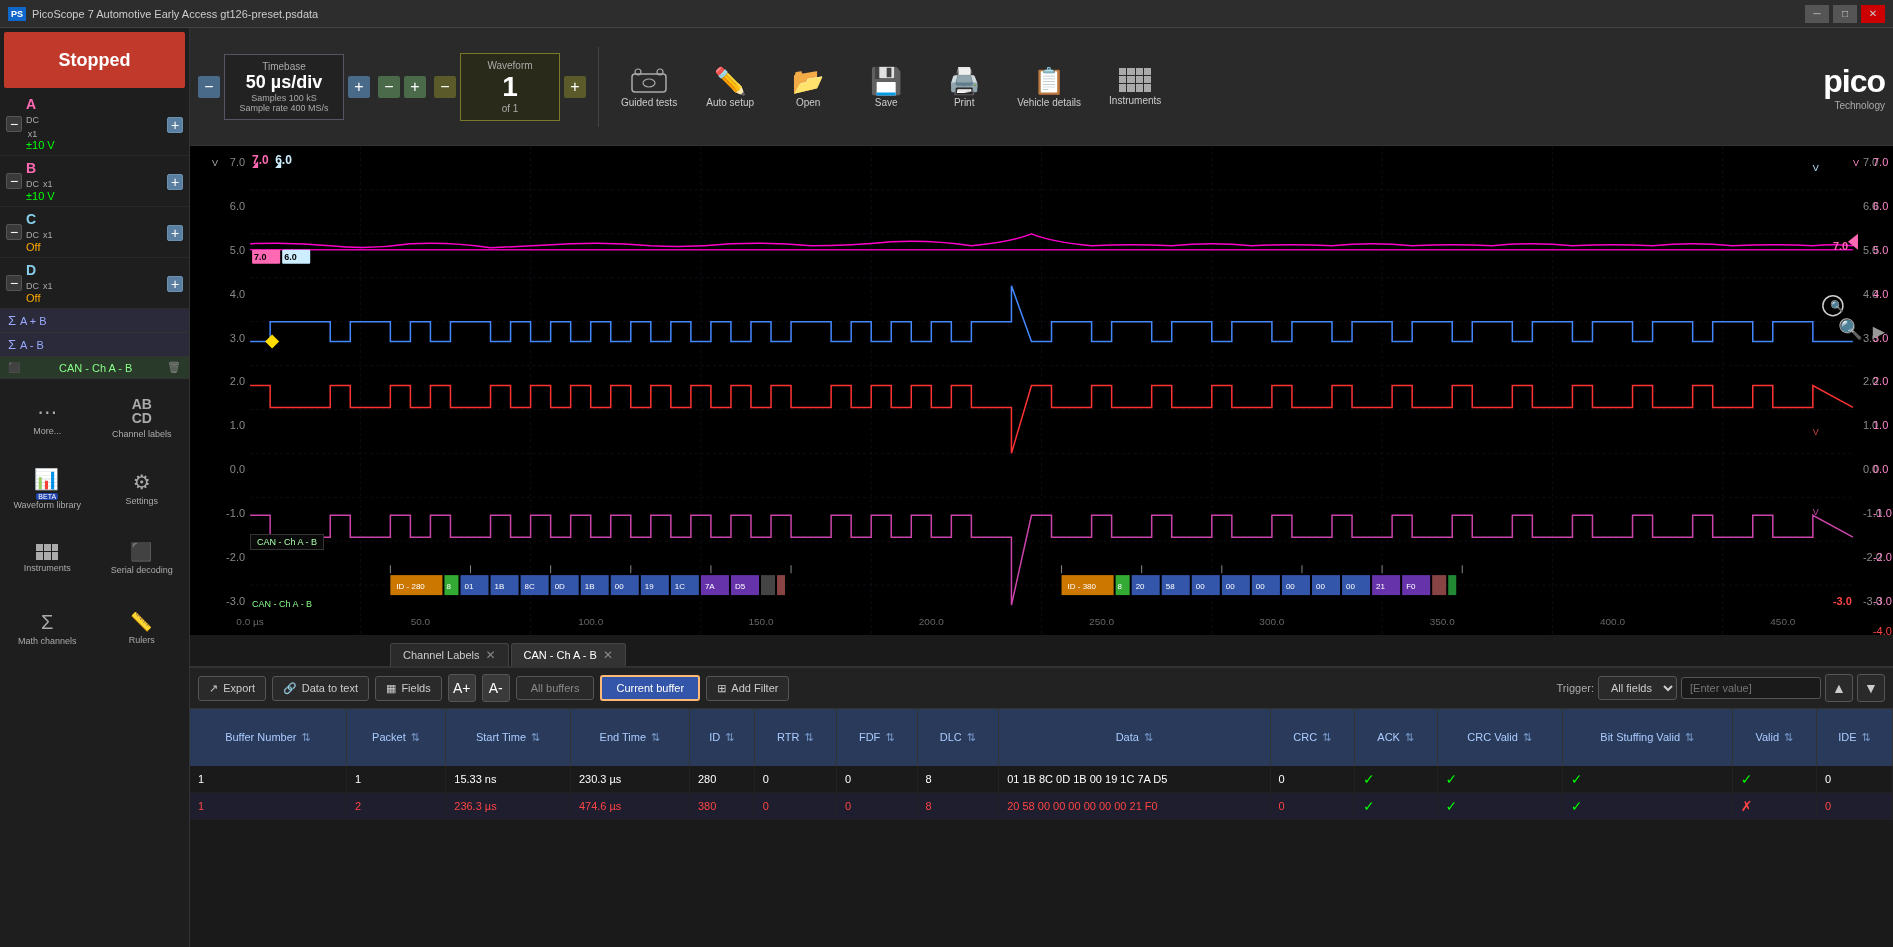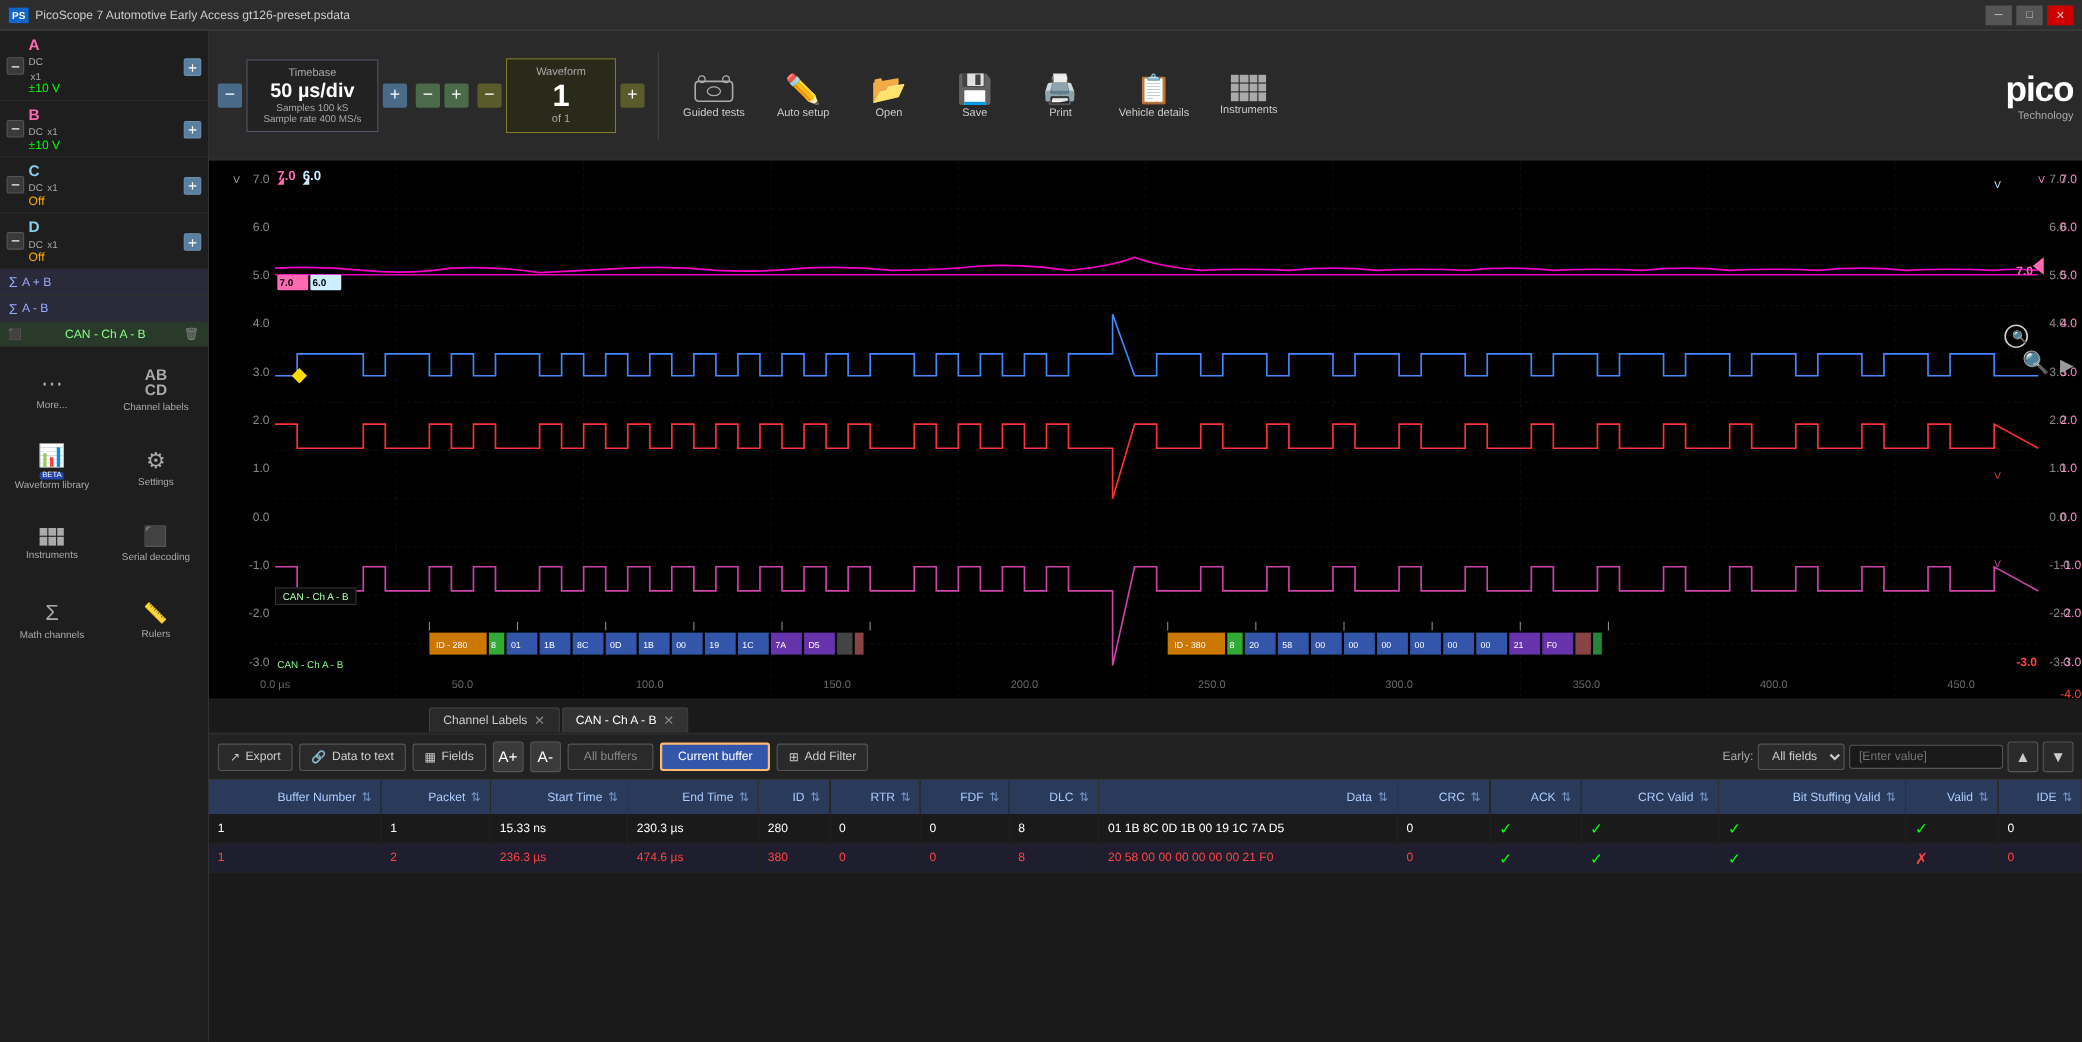--- a/index.html
+++ b/index.html
@@ -86,21 +86,21 @@
     .search-group { display: flex; align-items: center; gap: 4px; margin-left: auto; }
     .search-label { color: #aaa; font-size: 11px; }
     .search-select { background: #2a2a2a; border: 1px solid #555; color: #ccc; padding: 4px 8px; font-size: 11px; border-radius: 3px; }
     .search-input { background: #1a1a1a; border: 1px solid #555; color: #666; padding: 4px 8px; font-size: 11px; border-radius: 3px; width: 140px; }
     .nav-btn { background: #2a2a2a; border: 1px solid #555; color: #ccc; width: 28px; height: 28px; cursor: pointer; font-size: 14px; border-radius: 3px; display: flex; align-items: center; justify-content: center; }
 
     
     #data-table { flex: 1; overflow-y: auto; }
     table { width: 100%; border-collapse: collapse; font-size: 11px; }
     table thead { background: #2a3a5a; position: sticky; top: 0; }
-    table th { padding: 9px 8px; text-align: right; color: #aaccff; border-right: 1px solid #333; font-weight: normal; white-space: nowrap; }
+    table th { padding: 22px 8px; text-align: center; color: #aaccff; border-right: 1px solid #333; font-weight: normal; white-space: nowrap; }
     table th .sort-icon { color: #7799cc; margin-left: 2px; }
     table td { padding: 5px 8px; border-right: 1px solid #222; border-bottom: 1px solid #222; white-space: nowrap; }
     table tbody tr:nth-child(even) { background: #1e1e2e; }
     table tbody tr:nth-child(odd) { background: #1a1a1a; }
     table tbody tr.error-row td { color: #ff4444; }
     .check-mark { color: #00ff00; font-size: 14px; }
     .x-mark { color: #ff4444; font-size: 14px; }
 
     
     #scope-wrapper { flex: 1; position: relative; overflow: hidden; background: #0a0a0a; }
@@ -118,20 +118,21 @@
     <button class="win-btn">─</button>
     <button class="win-btn">□</button>
     <button class="win-btn close">✕</button>
   </div>
 </div>
 
 <div id="main">
 
   <div id="sidebar">
 
+    <div id="stop-btn">Stopped</div>
 
     <div class="channel-row">
       <div class="ch-minus">−</div>
       <div class="channel-label" style="margin:0 4px;">
         <div class="channel-name ch-a">A</div>
         <div class="channel-dc" style="display:inline-flex;gap:4px;align-items:center;">
           <span style="font-size:9px;color:#aaa;">DC</span>
           <span style="font-size:9px;color:#aaa;">x1</span>
         </div>
         <div class="channel-range active">±10 V</div>
@@ -569,21 +570,21 @@
         </button>
         <button class="font-plus">A+</button>
         <button class="font-plus">A-</button>
         <button class="btn-inactive">All buffers</button>
         <button class="btn-active">Current buffer</button>
         <button class="btn-outline">
           <span>⊞</span>
           <span>Add Filter</span>
         </button>
         <div class="search-group">
-          <span class="search-label">Early:</span>
+          <span class="search-label">Trigger:</span>
           <select class="search-select"><option>All fields</option></select>
           <input class="search-input" placeholder="[Enter value]" style="">
           <button class="nav-btn">▲</button>
           <button class="nav-btn">▼</button>
         </div>
       </div>
 
       <div id="data-table">
         <table>
           <thead>

